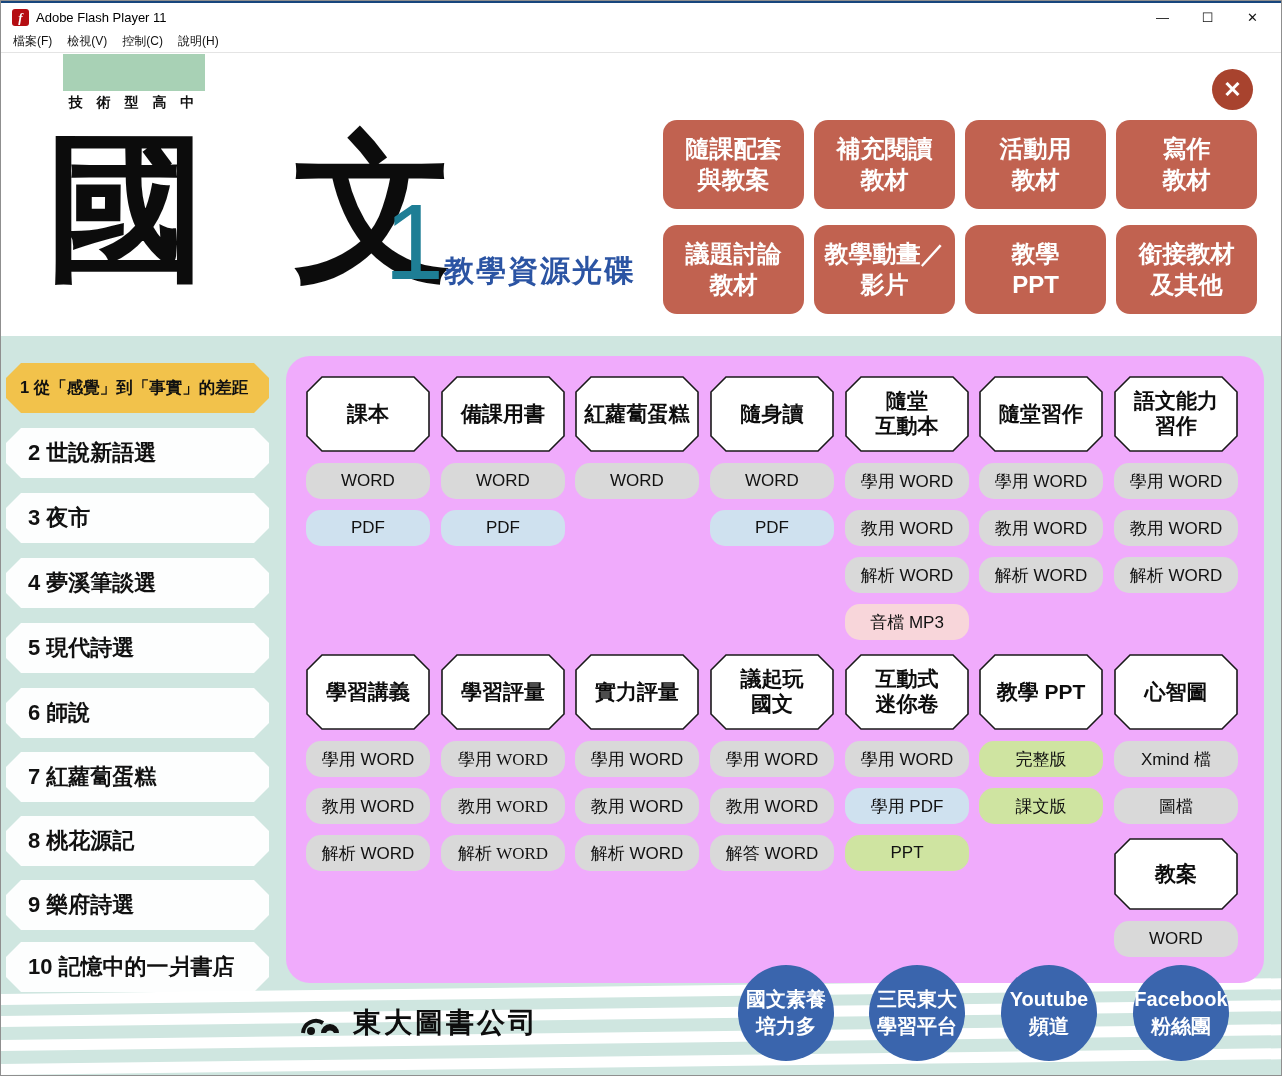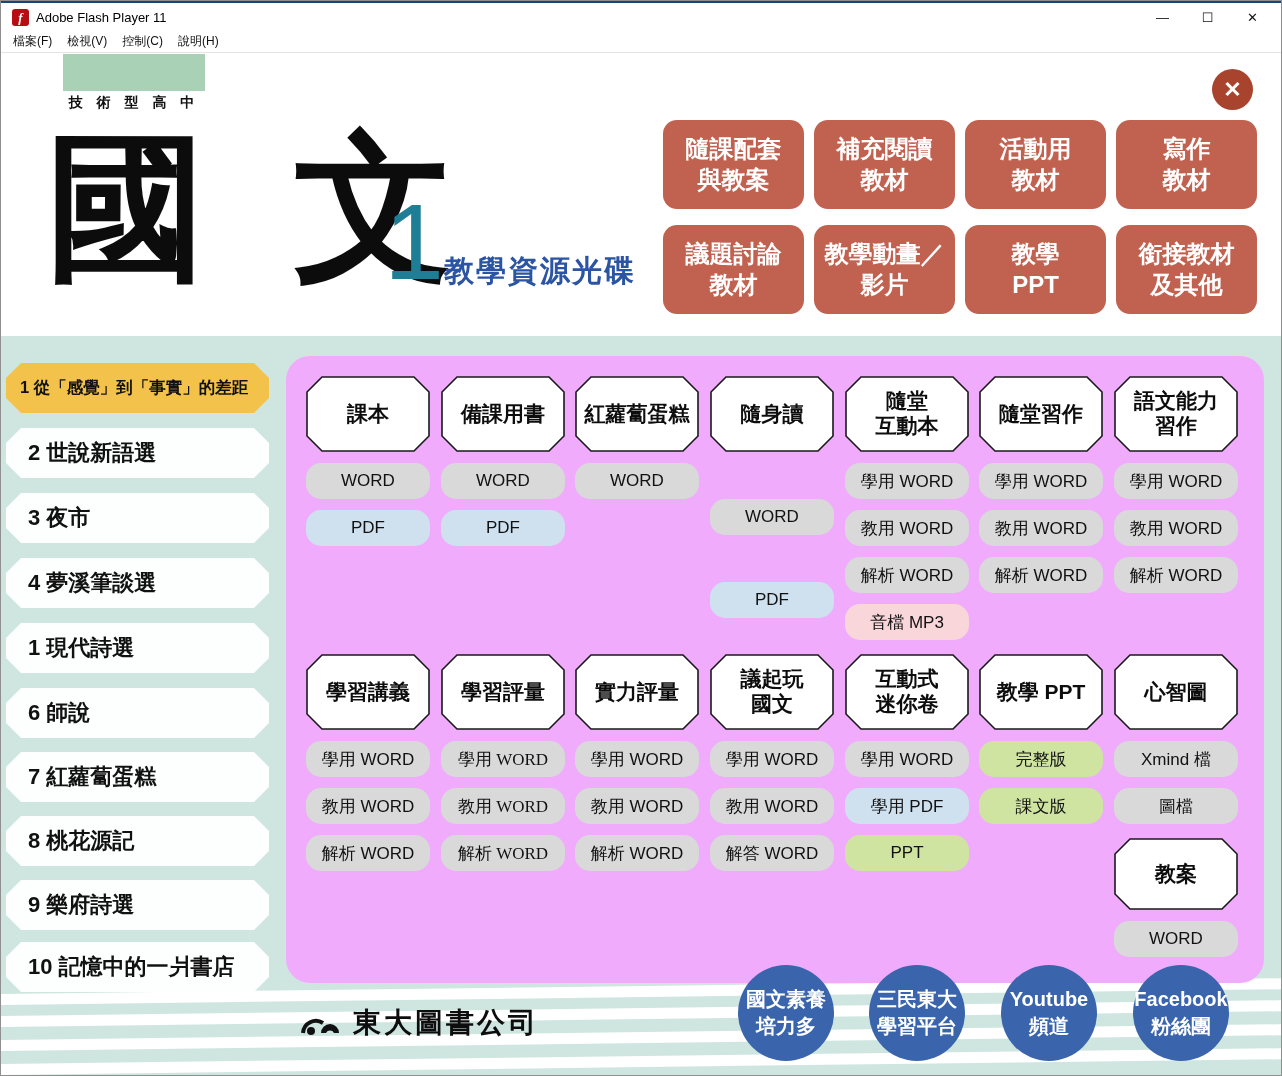--- a/index.html
+++ b/index.html
@@ -136,21 +136,21 @@
       <div class="stripe" style="top:32px"></div>
       <div class="stripe" style="top:56px"></div>
       <div class="stripe" style="top:80px"></div>
     </div>
 
     <div id="sidebar">
         <div class="side-item active small" style="top: 27px;">1 從「感覺」到「事實」的差距</div>
         <div class="side-item" style="top: 92px;">2 世說新語選</div>
         <div class="side-item" style="top: 157px;">3 夜市</div>
         <div class="side-item" style="top: 222px;">4 夢溪筆談選</div>
-        <div class="side-item" style="top: 287px;">1 現代詩選</div>
+        <div class="side-item" style="top: 287px;">5 現代詩選</div>
         <div class="side-item" style="top: 352px;">6 師說</div>
         <div class="side-item" style="top: 416px;">7 紅蘿蔔蛋糕</div>
         <div class="side-item" style="top: 480px;">8 桃花源記</div>
         <div class="side-item" style="top: 544px;">9 樂府詩選</div>
         <div class="side-item" style="top: 606px;">10 記憶中的一爿書店</div>
       </div>
 
     <div class="panel" id="panel">
         <div class="col" style="left: 20px; top: 20px;">
           <div class="oct">
@@ -174,21 +174,21 @@
         </div>
         <div class="col" style="left: 289px; top: 20px;">
           <div class="oct">
             <svg viewBox="0 0 124 76" preserveAspectRatio="none">
               <polygon points="16,1 108,1 123,16 123,60 108,75 16,75 1,60 1,16" fill="#ffffff" stroke="#1a1a1a" stroke-width="1.6"></polygon>
             </svg>
             <div class="oct-label">紅蘿蔔蛋糕</div>
           </div>
           <div class="pill p-gray">WORD</div>
         </div>
-        <div class="col" style="left: 424px; top: 20px; gap: 36px;">
+        <div class="col" style="left: 424px; top: 20px;">
           <div class="oct">
             <svg viewBox="0 0 124 76" preserveAspectRatio="none">
               <polygon points="16,1 108,1 123,16 123,60 108,75 16,75 1,60 1,16" fill="#ffffff" stroke="#1a1a1a" stroke-width="1.6"></polygon>
             </svg>
             <div class="oct-label">隨身讀</div>
           </div>
           <div class="pill p-gray">WORD</div>
           <div class="pill p-blue">PDF</div>
         </div>
         <div class="col" style="left: 559px; top: 20px;">

